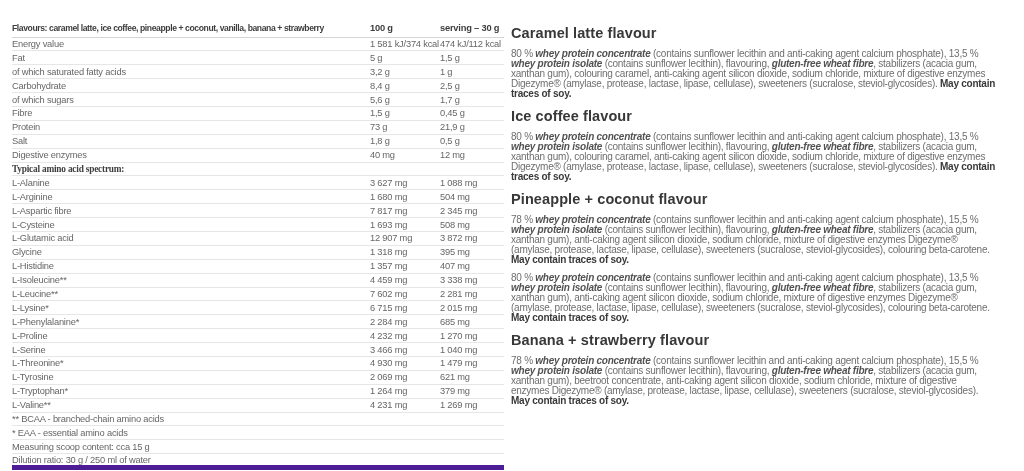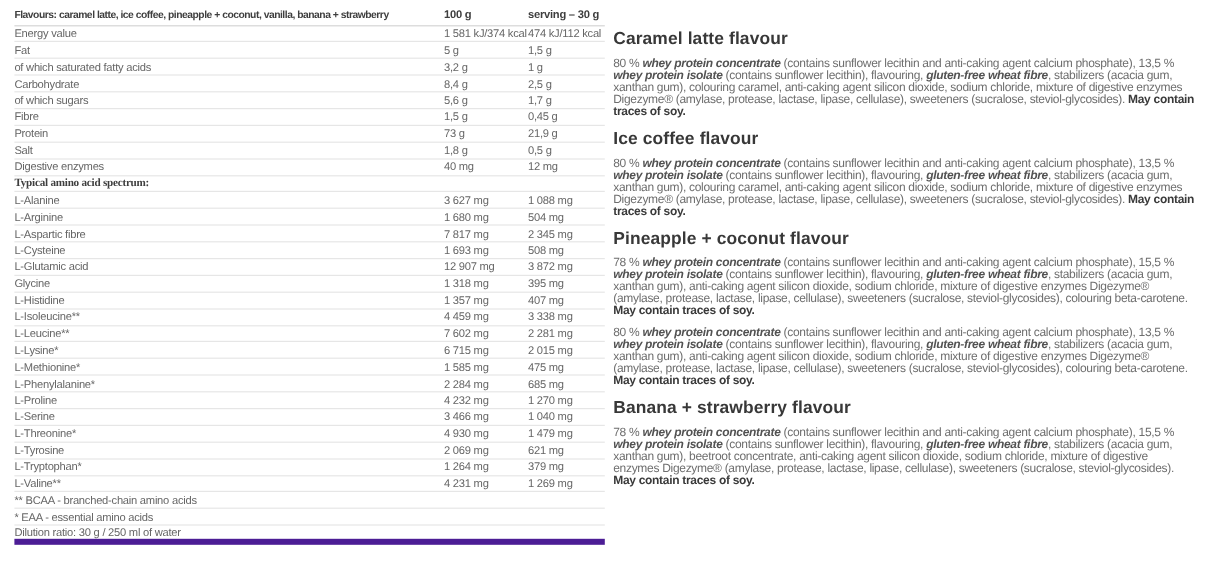--- a/index.html
+++ b/index.html
@@ -14,21 +14,21 @@
   .layout {
     display: flex;
     width: 1024px;
     height: 471px;
   }
 
   
   .table-panel {
     width: 507px;
     flex: 0 0 507px;
-    padding: 4px 0 0 12px;
+    padding: 20px 0 0 12px;
   }
   table.nutrition {
     width: 492px;
     border-collapse: collapse;
     table-layout: fixed;
   }
   table.nutrition col.c-label   { width: 358px; }
   table.nutrition col.c-100g    { width: 70px; }
   table.nutrition col.c-serving { width: 64px; }
   table.nutrition th, table.nutrition td {
@@ -200,25 +200,20 @@
     <td>L-Leucine**</td>
     <td>7 602 mg</td>
     <td>2 281 mg</td>
   </tr>
           <tr>
     <td>L-Lysine*</td>
     <td>6 715 mg</td>
     <td>2 015 mg</td>
   </tr>
           <tr>
-    <td>L-Methionine*</td>
-    <td>1 585 mg</td>
-    <td>475 mg</td>
-  </tr>
-          <tr>
     <td>L-Phenylalanine*</td>
     <td>2 284 mg</td>
     <td>685 mg</td>
   </tr>
           <tr>
     <td>L-Proline</td>
     <td>4 232 mg</td>
     <td>1 270 mg</td>
   </tr>
           <tr>
@@ -250,20 +245,25 @@
     <td>** BCAA - branched-chain amino acids</td>
     <td></td>
     <td></td>
   </tr>
           <tr>
     <td>* EAA - essential amino acids</td>
     <td></td>
     <td></td>
   </tr>
           <tr>
+    <td>Measuring scoop content: cca 15 g</td>
+    <td></td>
+    <td></td>
+  </tr>
+          <tr>
     <td>Dilution ratio: 30 g / 250 ml of water</td>
     <td></td>
     <td></td>
   </tr>
         </tbody>
     </table>
   </div>
 
   <div class="flavours-panel">
       <section class="flavour">

